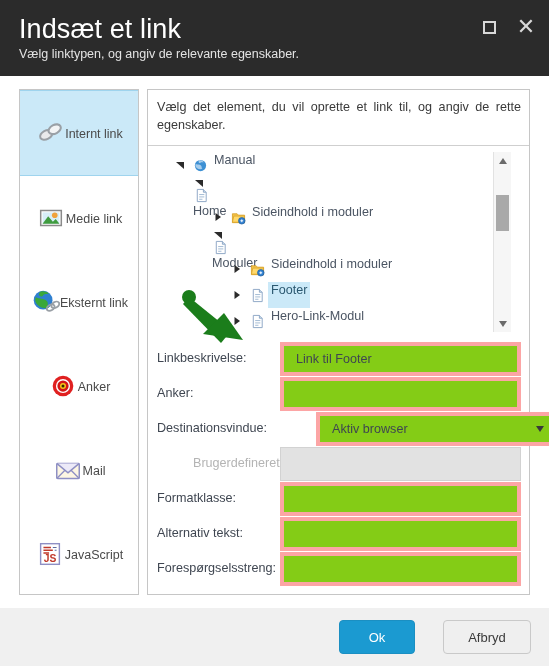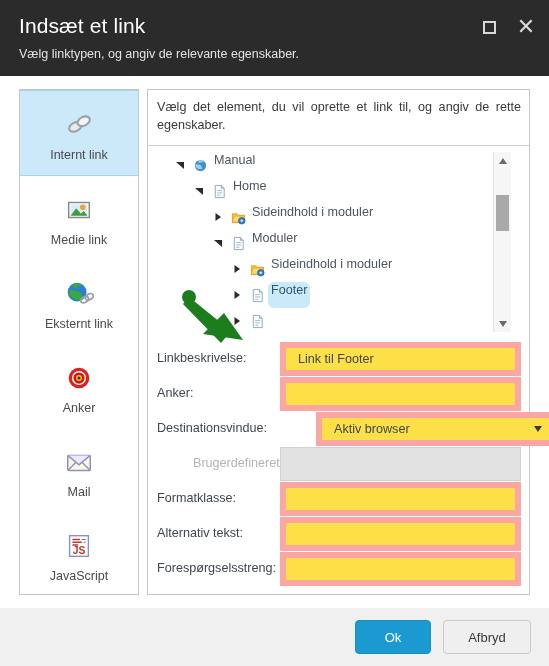--- a/index.html
+++ b/index.html
@@ -7,78 +7,78 @@
     width:549px;height:666px;
     background:#2b2b2b;
     font-family:"Liberation Sans", sans-serif;
     overflow:hidden;
     -webkit-font-smoothing:antialiased;
   }
   .dialog{position:absolute;left:0;top:0;width:549px;height:666px;background:#2b2b2b;}
 
   
   .titlebar{position:absolute;left:0;top:0;width:549px;height:76px;background:#2b2b2b;}
-  .title{position:absolute;left:19px;top:14px;font-size:21px;color:#ffffff;letter-spacing:.1px;}
+  .title{position:absolute;left:19px;top:14px;font-size:27px;color:#ffffff;letter-spacing:.1px;}
   .subtitle{position:absolute;left:19px;top:47px;font-size:12.5px;color:#e3e3e3;}
   .winbtns{position:absolute;right:12px;top:16px;display:flex;gap:15px;align-items:center;}
   .winbtn{width:22px;height:22px;display:flex;align-items:center;justify-content:center;cursor:default;}
   .sq{width:13px;height:13px;border:2px solid #d8d8d8;box-sizing:border-box;}
   .xglyph{color:#d8d8d8;font-size:22px;line-height:18px;font-weight:300;}
 
   
   .content{position:absolute;left:0;top:76px;width:549px;height:532px;background:#ffffff;}
 
   
   .sidebar{position:absolute;left:19px;top:13px;width:120px;height:506px;border:1px solid #c6c6c6;box-sizing:border-box;background:#fff;}
-  .side-item{position:relative;width:118px;height:84px;display:flex;flex-direction:column;align-items:center;justify-content:center;cursor:default;}
+  .side-item{position:relative;width:118px;height:84px;display:flex;flex-direction:row;align-items:center;justify-content:center;cursor:default;}
   .side-item.sel{background:#cbe9f8;border-top:1px solid #9fd4ee;border-bottom:1px solid #9fd4ee;}
   .side-ico{height:42px;display:flex;align-items:center;justify-content:center;}
   .side-lbl{font-size:12.5px;color:#4a4a4a;margin-top:2px;}
 
   
   .right{position:absolute;left:147px;top:13px;width:383px;height:506px;border:1px solid #c6c6c6;box-sizing:border-box;background:#fff;}
   .instr{position:absolute;left:9px;top:8px;width:364px;font-size:12.6px;color:#3a3a3a;line-height:1.45;text-align:justify;}
   .sep{position:absolute;left:0;top:55px;width:381px;height:1px;background:#cfcfcf;}
 
   
   .treewrap{position:absolute;left:9px;top:62px;width:364px;height:180px;}
   .tree{position:absolute;left:0;top:0;width:344px;height:180px;overflow:hidden;}
   .trow{display:flex;height:26px;padding-left:0;}
   .arrow{width:18px;display:flex;align-items:center;justify-content:center;}
   .ticon{width:22px;display:flex;align-items:center;justify-content:center;}
   .tlabel{font-size:12.6px;color:#4b5563;padding:1px 3px;white-space:nowrap;}
-  .trow.sel .tlabel{background:#cbe9f8;color:#2b5870;border-radius:6px;}
+  .trow.sel .tlabel{background:#cbe9f8;color:#2b5870;}
 
   
   .sbar{position:absolute;right:10px;top:0px;width:17px;height:180px;background:#f6f6f6;border-left:1px solid #e2e2e2;}
   .sbtn{width:17px;height:17px;display:flex;align-items:center;justify-content:center;}
   .sbtn i{width:0;height:0;}
   .sup i{border-left:4.5px solid transparent;border-right:4.5px solid transparent;border-bottom:6px solid #6b6b6b;}
   .sdn i{border-left:4.5px solid transparent;border-right:4.5px solid transparent;border-top:6px solid #6b6b6b;}
   .sdn{position:absolute;bottom:0;left:0;}
   .sthumb{position:absolute;left:2px;top:26px;width:13px;height:36px;background:#a9a9a9;}
   .strack{position:absolute;left:0;top:17px;width:17px;height:146px;}
 
   
   .form{position:absolute;left:9px;top:252px;width:364px;}
   .frow{position:relative;height:35px;}
   .flabel{position:absolute;left:0;top:9px;font-size:12.6px;color:#3f4651;}
   .flabel.dis{color:#b4b4b4;left:36px;}
-  .fctl{position:absolute;left:123px;top:0;width:241px;height:34px;box-sizing:border-box;border:6px solid #fca5a5;background:#fde047;}
+  .fctl{position:absolute;left:123px;top:0;width:241px;height:34px;box-sizing:border-box;border:4px solid #fca5a5;background:#84cc16;}
   .fctl.input{display:flex;align-items:center;padding-left:12px;font-size:12.6px;color:#3f4651;}
   .fctl.disabled{background:#e2e2e2;border:1px solid #d2d2d2;}
   .fctl.select{display:flex;align-items:center;justify-content:space-between;padding:0 9px 0 12px;font-size:12.6px;color:#3f4651;margin-left:36px;}
   .caret{width:0;height:0;border-left:4.5px solid transparent;border-right:4.5px solid transparent;border-top:6px solid #3a3a3a;}
 
   
   .annot{position:absolute;left:0;top:0;width:549px;height:666px;pointer-events:none;}
 
   
   .footer{position:absolute;left:0;top:608px;width:549px;height:58px;background:#f0f0f0;}
-  .btns{position:absolute;right:18px;top:12px;display:flex;gap:12px;}
+  .btns{position:absolute;right:18px;top:12px;display:flex;gap:28px;}
   .btn{height:34px;border-radius:4px;display:flex;align-items:center;justify-content:center;font-size:13px;cursor:default;box-sizing:border-box;}
   .btn.ok{width:76px;background:#1b9ad1;color:#ffffff;border:1px solid #1b8fc2;}
   .btn.cancel{width:88px;background:#efefef;color:#3a3a3a;border:1px solid #c9c9c9;}
 </style>
 </head>
 <body>
 
 <div class="dialog">
 
   <div class="titlebar">
@@ -186,21 +186,21 @@
               </span>
               <span class="ticon">
                 <svg width="15" height="15" viewBox="0 0 32 32">
                   <circle cx="16" cy="16" r="12" fill="#3d90d4"></circle>
                   <path d="M6 13c4 2 8 0 11 3 2 2 1 6 3 7-6 3-14-1-15-7-0-1 0-2 1-3z" fill="#ffffff" opacity=".55"></path>
                   <path d="M13 5c4-1 8 1 10 4-3 1-5-1-7 1s-4 0-4-2 0-3 1-3z" fill="#ffffff" opacity=".55"></path>
                 </svg>
               </span>
               <span class="tlabel">Manual</span>
             </div>
-            <div class="trow" style="padding-left: 33px;">
+            <div class="trow" style="padding-left: 33px; flex-direction: column;">
               <span class="arrow expanded">
                 <svg width="10" height="10" viewBox="0 0 10 10">
                   <path d="M1 2 L9 2 L9 9 Z" fill="#2b2b2b"></path>
                 </svg>
               </span>
               <span class="ticon">
                 <svg width="15" height="15" viewBox="0 0 32 32">
                   <path d="M7 3h13l6 6v20H7z" fill="#ffffff" stroke="#8ba4c4" stroke-width="2"></path>
                   <path d="M20 3v6h6" fill="#cfe0ef" stroke="#8ba4c4" stroke-width="2"></path>
                   <g stroke="#9fb7d2" stroke-width="2">
@@ -219,21 +219,21 @@
               <span class="ticon">
                 <svg width="15" height="15" viewBox="0 0 32 32">
                   <path d="M3 8h10l3 3h13v16H3z" fill="#f3c24b" stroke="#d49b1c" stroke-width="1.6"></path>
                   <path d="M6 13h23l-3 13H3z" fill="#ffd96b" stroke="#d49b1c" stroke-width="1.4"></path>
                   <circle cx="23" cy="23" r="7" fill="#2f7fd0" stroke="#1c5a9b" stroke-width="1.4"></circle>
                   <path d="M20 23h6M23 20v6" stroke="#ffffff" stroke-width="2"></path>
                 </svg>
               </span>
               <span class="tlabel">Sideindhold i moduler</span>
             </div>
-            <div class="trow" style="padding-left: 52px;">
+            <div class="trow" style="padding-left: 52px; flex-direction: column;">
               <span class="arrow expanded">
                 <svg width="10" height="10" viewBox="0 0 10 10">
                   <path d="M1 2 L9 2 L9 9 Z" fill="#2b2b2b"></path>
                 </svg>
               </span>
               <span class="ticon">
                 <svg width="15" height="15" viewBox="0 0 32 32">
                   <path d="M7 3h13l6 6v20H7z" fill="#ffffff" stroke="#8ba4c4" stroke-width="2"></path>
                   <path d="M20 3v6h6" fill="#cfe0ef" stroke="#8ba4c4" stroke-width="2"></path>
                   <g stroke="#9fb7d2" stroke-width="2">
@@ -284,20 +284,21 @@
               </span>
               <span class="ticon">
                 <svg width="15" height="15" viewBox="0 0 32 32">
                   <path d="M7 3h13l6 6v20H7z" fill="#ffffff" stroke="#8ba4c4" stroke-width="2"></path>
                   <path d="M20 3v6h6" fill="#cfe0ef" stroke="#8ba4c4" stroke-width="2"></path>
                   <g stroke="#9fb7d2" stroke-width="2">
                     <path d="M11 14h11M11 19h11M11 24h7"></path>
                   </g>
                 </svg>
               </span>
+              <span class="tlabel">Hero-Link-Modul</span>
             </div>
           </div>
 
         <div class="sbar">
           <div class="sbtn sup">
             <i></i>
           </div>
           <div class="strack">
             <div class="sthumb"></div>
           </div>

